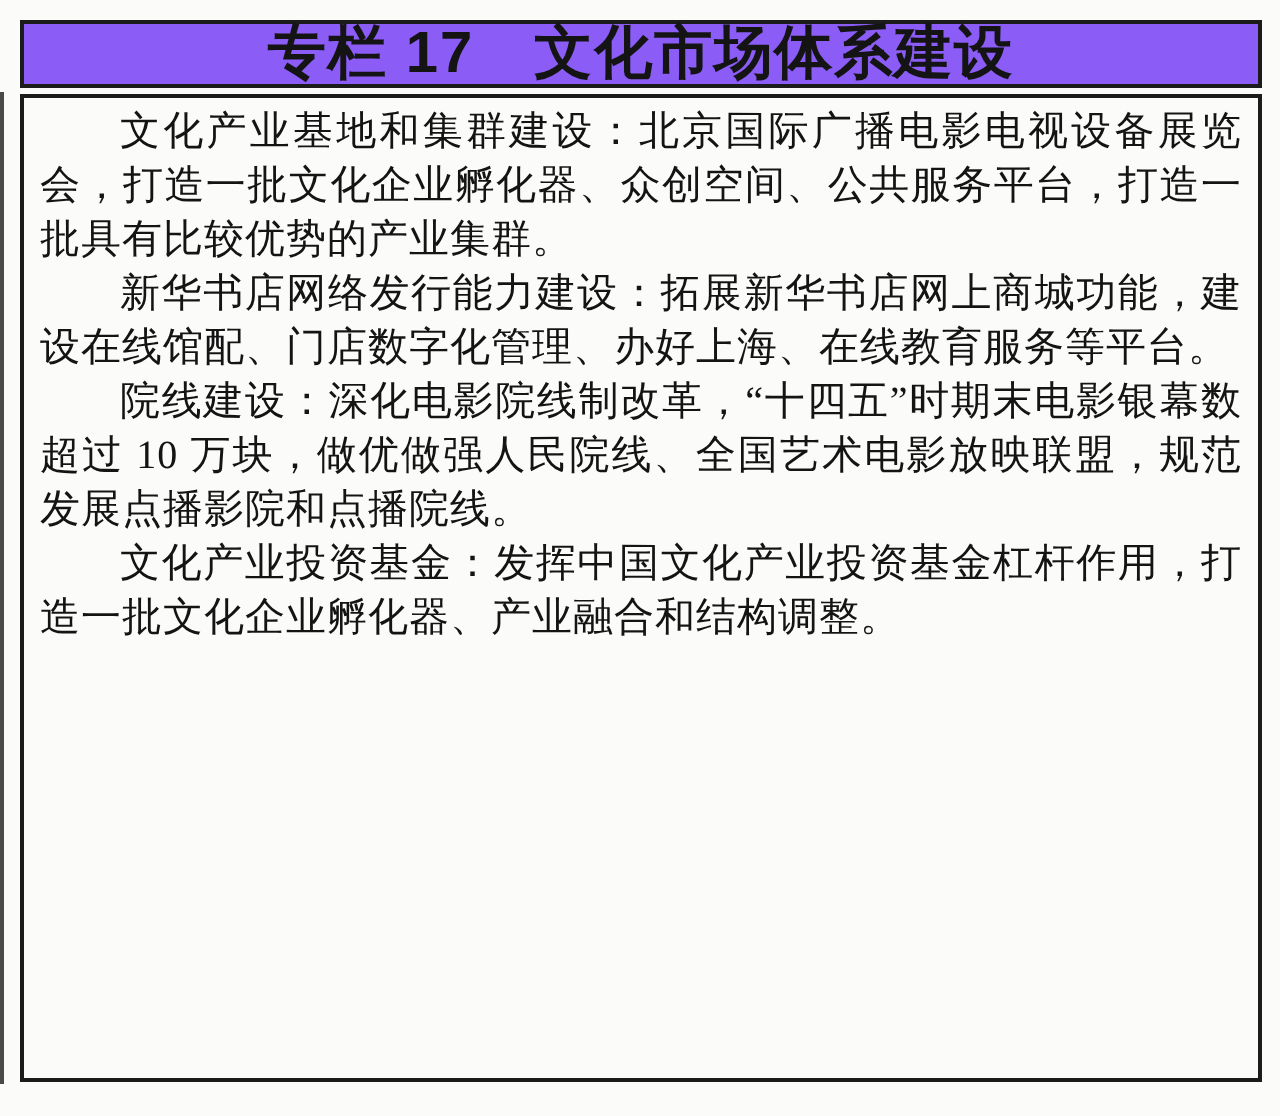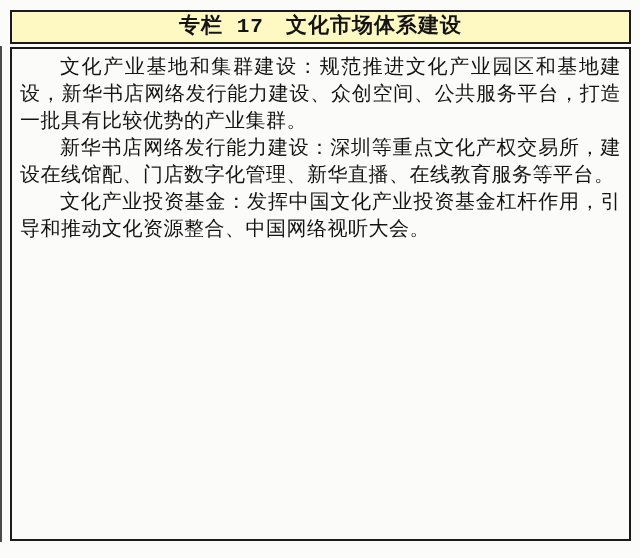--- a/index.html
+++ b/index.html
@@ -28,25 +28,25 @@
     left: 10px;
     top: 10px;
     width: 621px;
   }
   .title-box {
     box-sizing: border-box;
     border: 2px solid #1b1b1b;
     height: 34px;
     line-height: 30px;
     text-align: center;
-    font-family: Liberation Mono, monospace;
+    font-family: Liberation Sans, sans-serif;
     font-weight: bold;
-    font-size: 21px;
+    font-size: 29px;
     letter-spacing: 1px;
-    background: #fef9c3;
+    background: #8b5cf6;
   }
   .body-box {
     box-sizing: border-box;
     border: 2px solid #1b1b1b;
     margin-top: 3px;
     padding: 4px 8px 6px 8px;
     min-height: 494px;
     background: #fbfbf9;
   }
   .body-box p {
@@ -63,17 +63,18 @@
 </head>
 <body>
 
 <div class="scan-edge-line"></div>
 
 <div class="panel">
   <div class="title-box">
     <span>专栏 17　文化市场体系建设</span>
   </div>
   <div class="body-box">
-    <p>文化产业基地和集群建设：规范推进文化产业园区和基地建设，新华书店网络发行能力建设、众创空间、公共服务平台，打造一批具有比较优势的产业集群。</p>
-    <p>新华书店网络发行能力建设：深圳等重点文化产权交易所，建设在线馆配、门店数字化管理、新华直播、在线教育服务等平台。</p>
-    <p>文化产业投资基金：发挥中国文化产业投资基金杠杆作用，引导和推动文化资源整合、中国网络视听大会。</p>
+    <p>文化产业基地和集群建设：北京国际广播电影电视设备展览会，打造一批文化企业孵化器、众创空间、公共服务平台，打造一批具有比较优势的产业集群。</p>
+    <p>新华书店网络发行能力建设：拓展新华书店网上商城功能，建设在线馆配、门店数字化管理、办好上海、在线教育服务等平台。</p>
+    <p>院线建设：深化电影院线制改革，“十四五”时期末电影银幕数超过 10 万块，做优做强人民院线、全国艺术电影放映联盟，规范发展点播影院和点播院线。</p>
+    <p>文化产业投资基金：发挥中国文化产业投资基金杠杆作用，打造一批文化企业孵化器、产业融合和结构调整。</p>
   </div>
 </div>
 
 </body></html>

